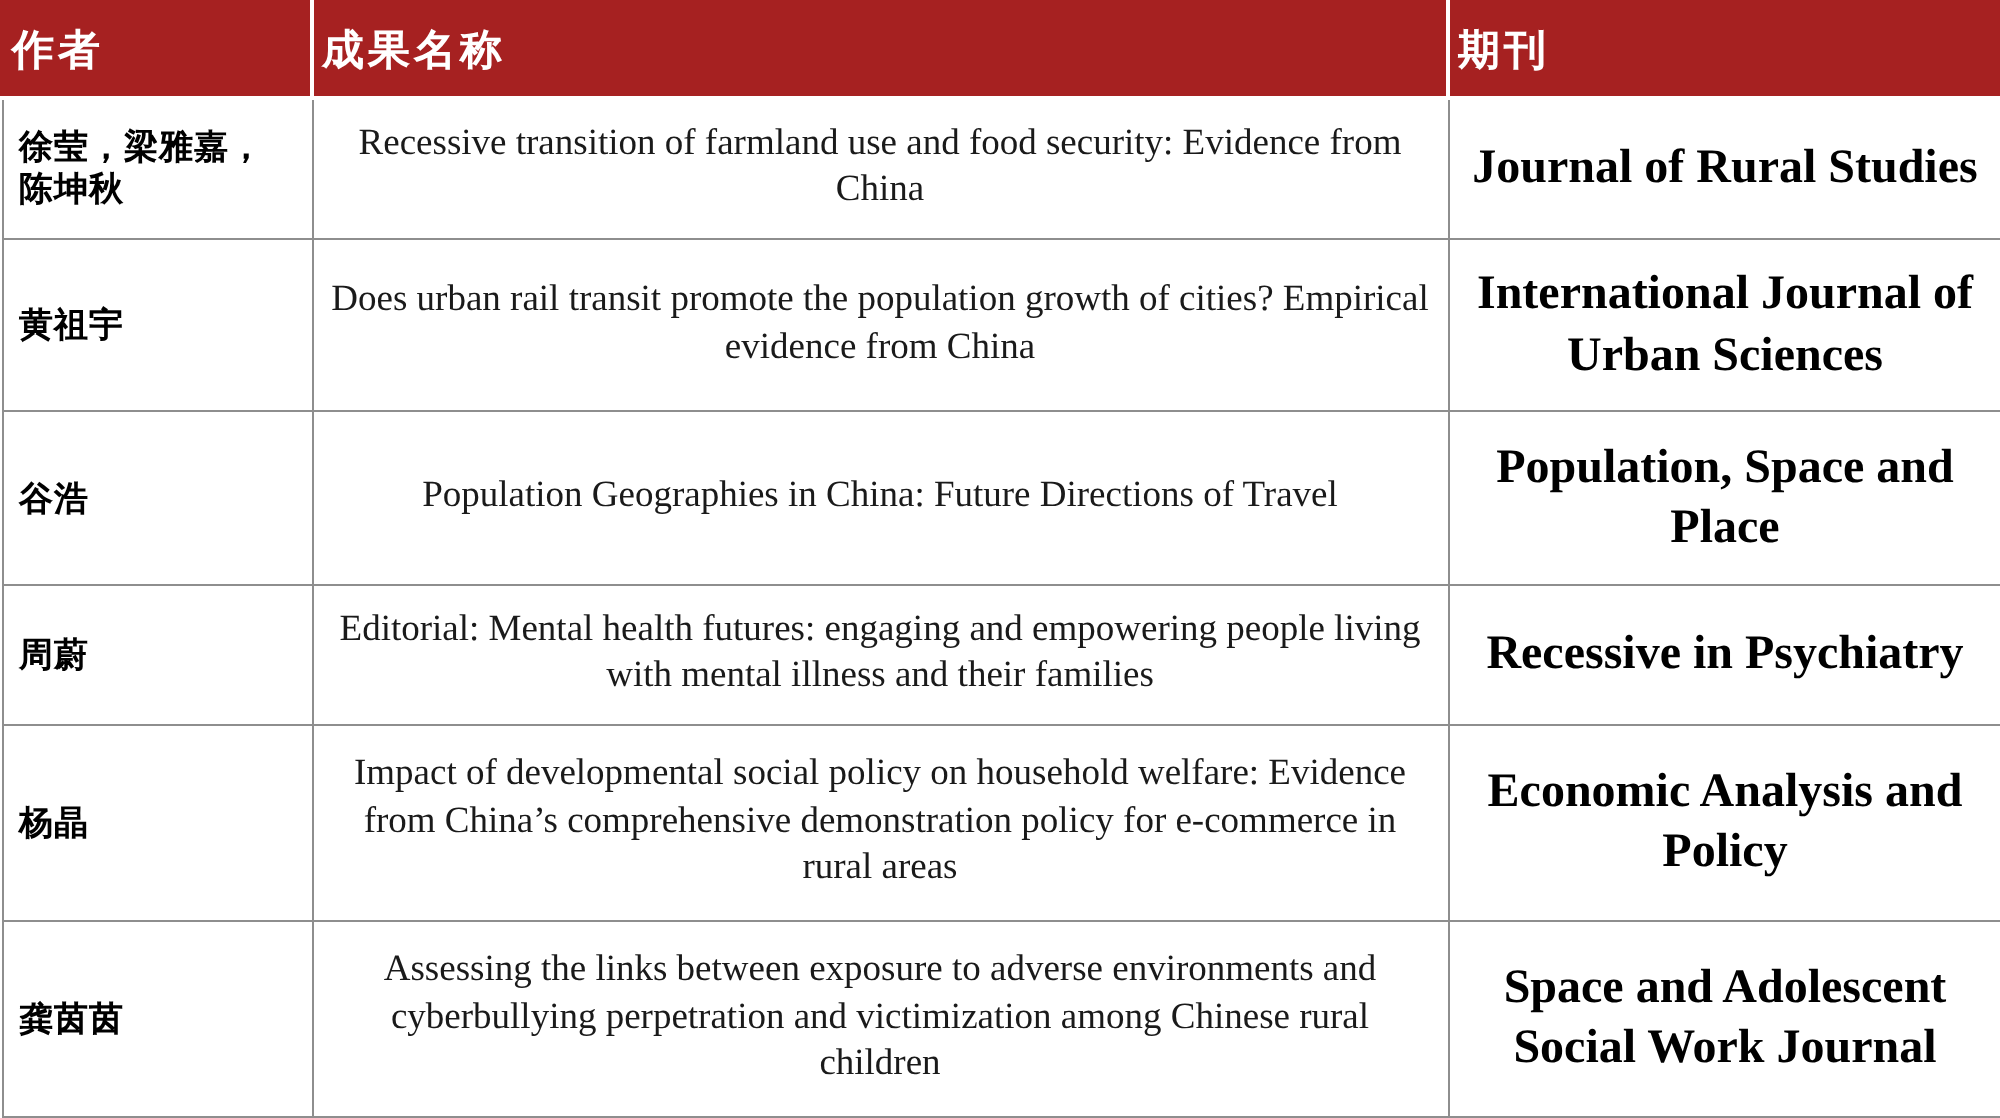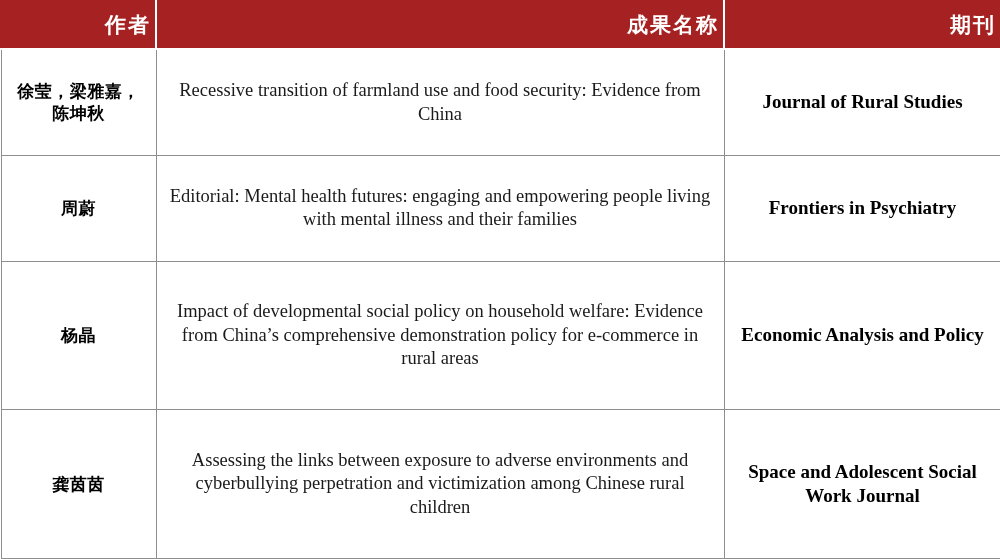--- a/index.html
+++ b/index.html
@@ -29,21 +29,21 @@
   table.pub-table col.col-title  { width: 568px; }
   table.pub-table col.col-journal{ width: 277px; }
 
   table.pub-table th {
     background: #a62121;
     color: #ffffff;
     font-family: "Liberation Sans", sans-serif;
     font-weight: bold;
     font-size: 21px;
     letter-spacing: 2px;
-    text-align: right;
+    text-align: left;
     padding: 6px 4px;
     border: 2px solid #ffffff;
     border-top: 2px solid #a62121;
     height: 34px;
     vertical-align: middle;
   }
   table.pub-table th:first-child {
     border-left: 2px solid #a62121;
   }
   table.pub-table th:last-child {
@@ -52,38 +52,37 @@
   table.pub-table td {
     border: 1px solid #8e8e8e;
     vertical-align: middle;
     padding: 5px 8px;
     background: #ffffff;
   }
   td.author {
     font-family: "Liberation Sans", sans-serif;
     font-weight: bold;
     font-size: 17px;
-    text-align: center;
     color: #000000;
     line-height: 1.25;
     letter-spacing: 0.5px;
   }
   td.title {
     font-family: "Liberation Serif", serif;
     font-size: 18.5px;
     text-align: center;
     color: #1a1a1a;
     line-height: 1.28;
     padding-left: 14px;
     padding-right: 14px;
   }
   td.journal {
     font-family: "Liberation Serif", serif;
     font-weight: bold;
-    font-size: 19px;
+    font-size: 24px;
     text-align: center;
     color: #000000;
     line-height: 1.28;
     padding-left: 6px;
     padding-right: 6px;
   }
 </style>
 </head>
 <body>
 
@@ -101,23 +100,33 @@
         <th>期刊</th>
       </tr>
     </thead>
     <tbody>
       <tr>
         <td class="author">徐莹，梁雅嘉，陈坤秋</td>
         <td class="title">Recessive transition of farmland use and food security: Evidence from China</td>
         <td class="journal">Journal of Rural Studies</td>
       </tr>
       <tr>
+        <td class="author">黄祖宇</td>
+        <td class="title">Does urban rail transit promote the population growth of cities? Empirical evidence from China</td>
+        <td class="journal">International Journal of Urban Sciences</td>
+      </tr>
+      <tr>
+        <td class="author">谷浩</td>
+        <td class="title">Population Geographies in China: Future Directions of Travel</td>
+        <td class="journal">Population, Space and Place</td>
+      </tr>
+      <tr>
         <td class="author">周蔚</td>
         <td class="title">Editorial: Mental health futures: engaging and empowering people living with mental illness and their families</td>
-        <td class="journal">Frontiers in Psychiatry</td>
+        <td class="journal">Recessive in Psychiatry</td>
       </tr>
       <tr>
         <td class="author">杨晶</td>
         <td class="title">Impact of developmental social policy on household welfare: Evidence from China’s comprehensive demonstration policy for e-commerce in rural areas</td>
         <td class="journal">Economic Analysis and Policy</td>
       </tr>
       <tr>
         <td class="author">龚茵茵</td>
         <td class="title">Assessing the links between exposure to adverse environments and cyberbullying perpetration and victimization among Chinese rural children</td>
         <td class="journal">Space and Adolescent Social Work Journal</td>

